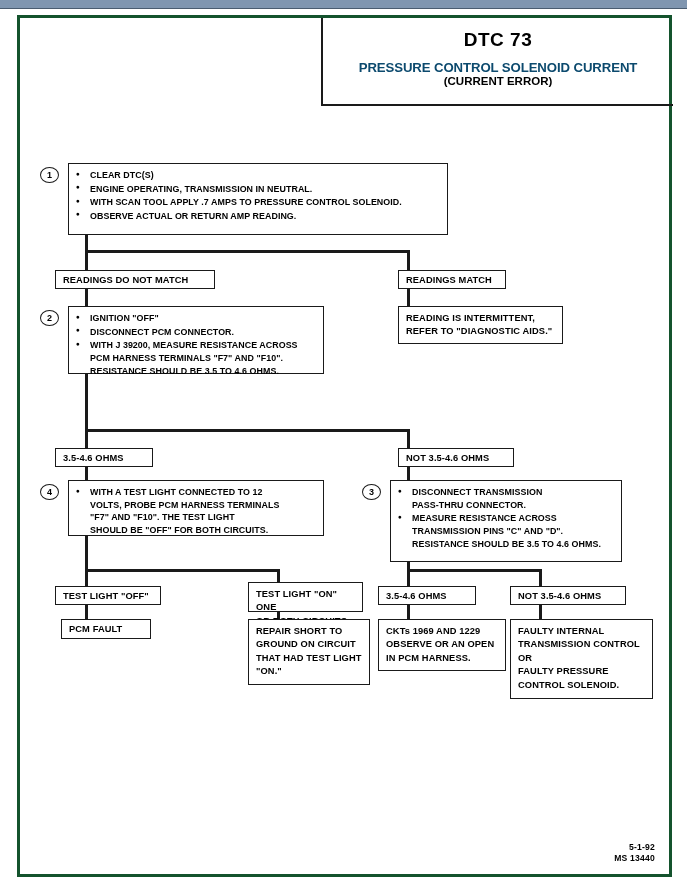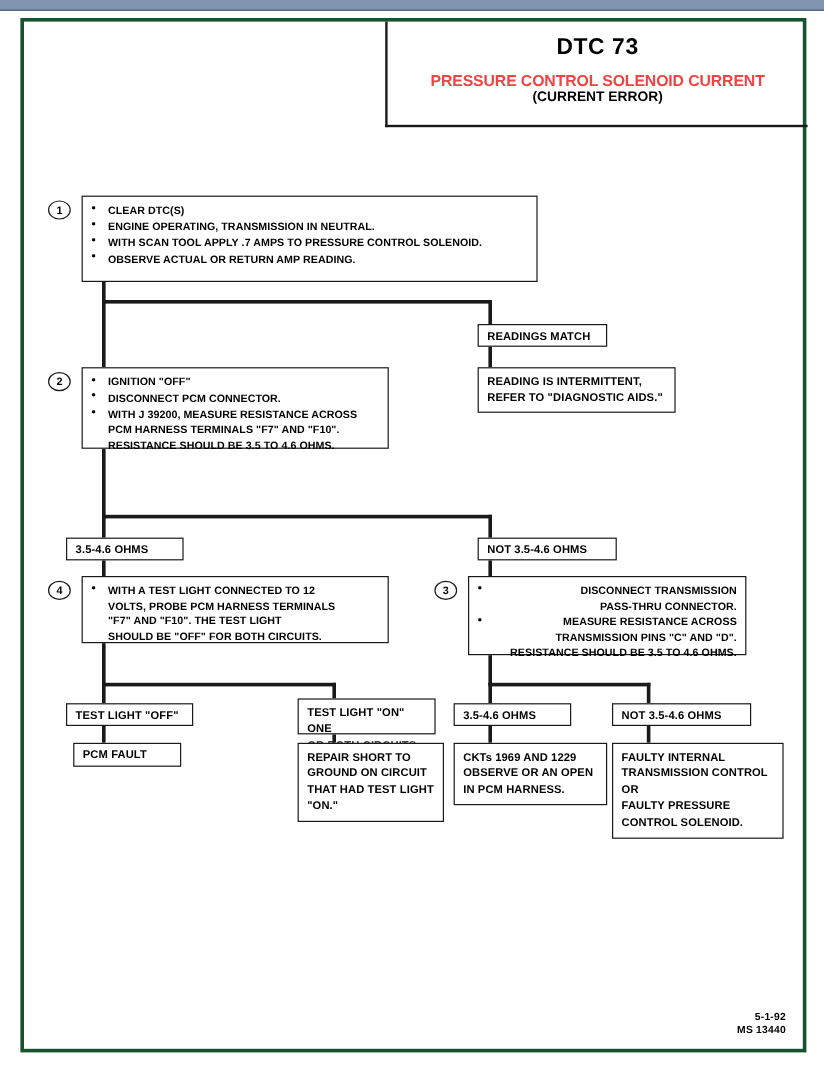--- a/index.html
+++ b/index.html
@@ -50,21 +50,21 @@
   #dtc-code {
     font-size: 19px;
     font-weight: bold;
     letter-spacing: 0.5px;
     color: #000;
     line-height: 1.1;
   }
   #title-main {
     font-size: 13.2px;
     font-weight: bold;
-    color: #ef4444;
+    color: #0c4a6e;
     margin-top: 9px;
     letter-spacing: -0.1px;
     line-height: 1.15;
   }
   #title-sub {
     font-size: 11.5px;
     font-weight: bold;
     color: #000;
     line-height: 1.15;
   }
@@ -219,20 +219,21 @@
   <div class="step-num" style="left:20px; top:149px;">1</div>
   <div class="fbox step-box" style="left:48px; top:145px; width:380px; height:72px;">
     <ul class="blist">
       <li>CLEAR DTC(S)</li>
       <li>ENGINE OPERATING, TRANSMISSION IN NEUTRAL.</li>
       <li>WITH SCAN TOOL APPLY .7 AMPS TO PRESSURE CONTROL SOLENOID.</li>
       <li>OBSERVE ACTUAL OR RETURN AMP READING.</li>
     </ul>
   </div>
 
+  <div class="fbox label-box" style="left:35px; top:252px; width:160px; height:19px;">READINGS DO NOT MATCH</div>
   <div class="fbox label-box" style="left:378px; top:252px; width:108px; height:19px;">READINGS MATCH</div>
 
   <div class="fbox result-box" style="left:378px; top:288px; width:165px; height:38px;">
     <div>READING IS INTERMITTENT,</div>
     <div>REFER TO "DIAGNOSTIC AIDS."</div>
   </div>
 
   <div class="step-num" style="left:20px; top:292px;">2</div>
   <div class="fbox step-box" style="left:48px; top:288px; width:256px; height:68px;">
     <ul class="blist">
@@ -255,21 +256,21 @@
       <li>
         <span>WITH A TEST LIGHT CONNECTED TO 12</span>
         <span class="cont">VOLTS, PROBE PCM HARNESS TERMINALS</span>
         <span class="cont">"F7" AND "F10".  THE TEST LIGHT</span>
         <span class="cont">SHOULD BE "OFF" FOR BOTH CIRCUITS.</span>
       </li>
     </ul>
   </div>
 
   <div class="step-num" style="left:342px; top:466px;">3</div>
-  <div class="fbox step-box" style="left:370px; top:462px; width:232px; height:66px;text-align:right;">
+  <div class="fbox step-box" style="left:370px; top:462px; width:232px; height:82px;">
     <ul class="blist">
       <li>
         <span>DISCONNECT TRANSMISSION</span>
         <span class="cont">PASS-THRU CONNECTOR.</span>
       </li>
       <li>
         <span>MEASURE RESISTANCE ACROSS</span>
         <span class="cont">TRANSMISSION PINS "C" AND "D".</span>
         <span class="cont">RESISTANCE SHOULD BE 3.5 TO 4.6 OHMS.</span>
       </li>

